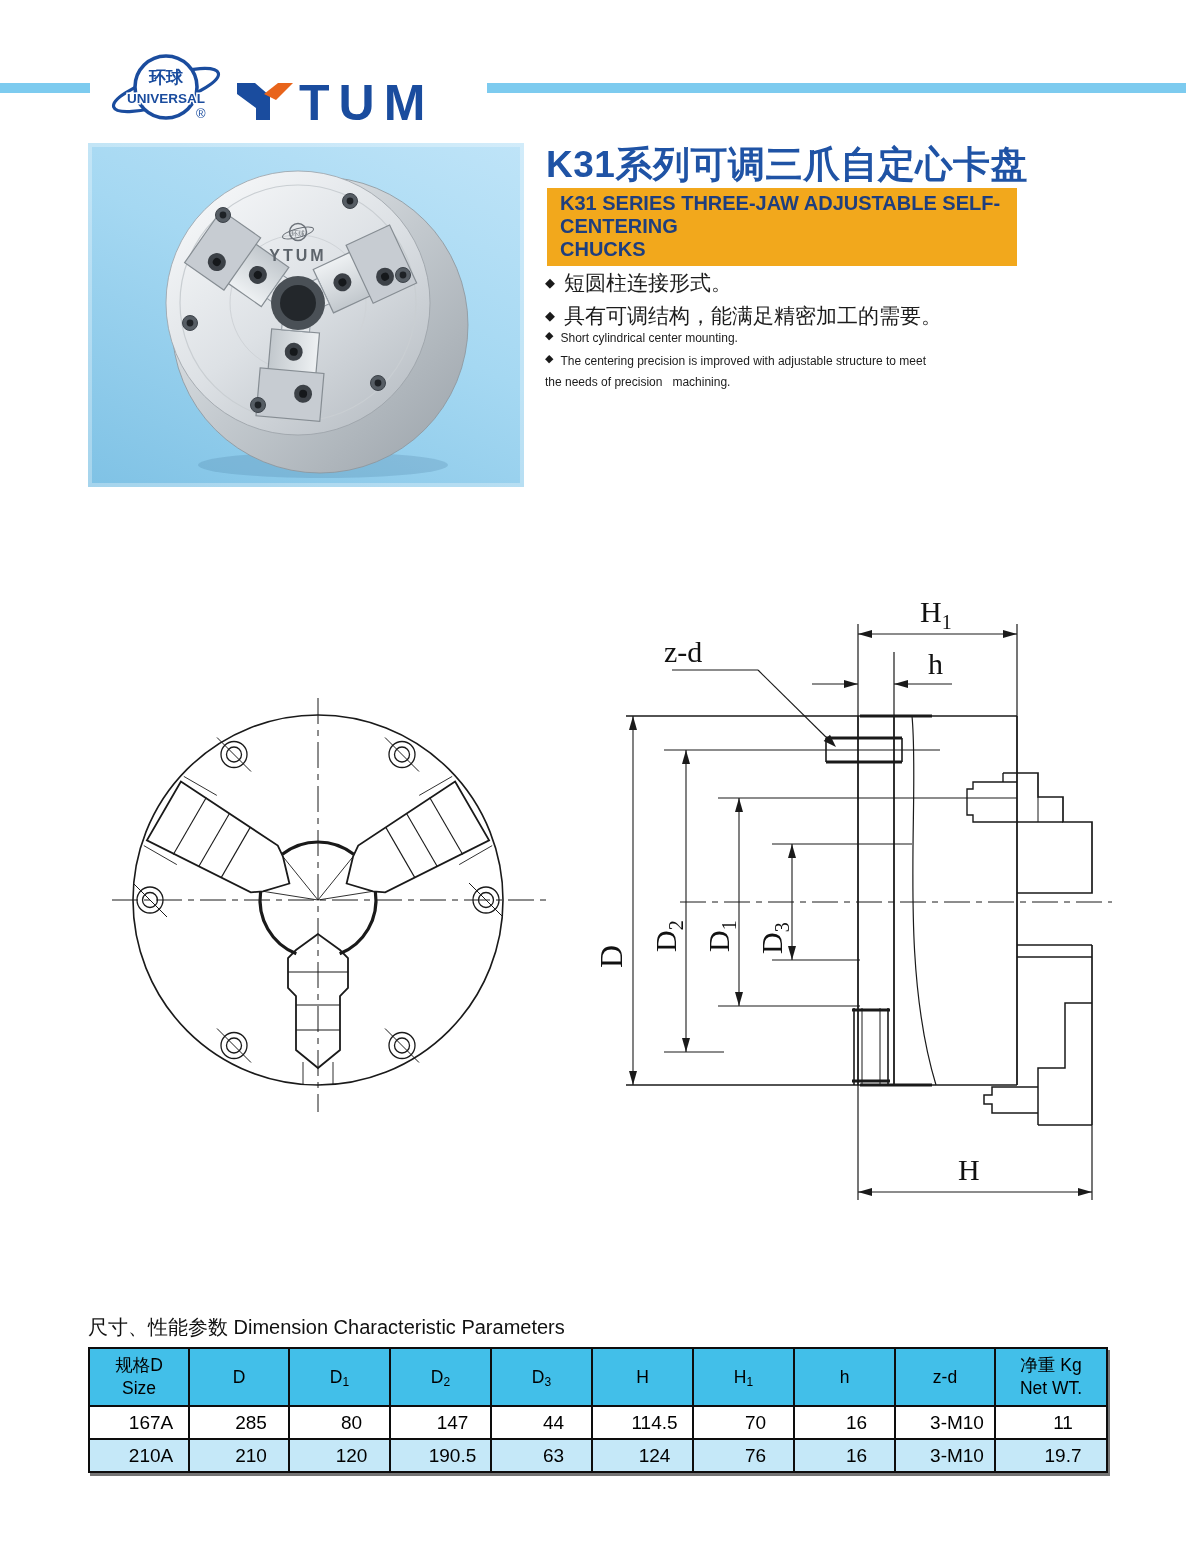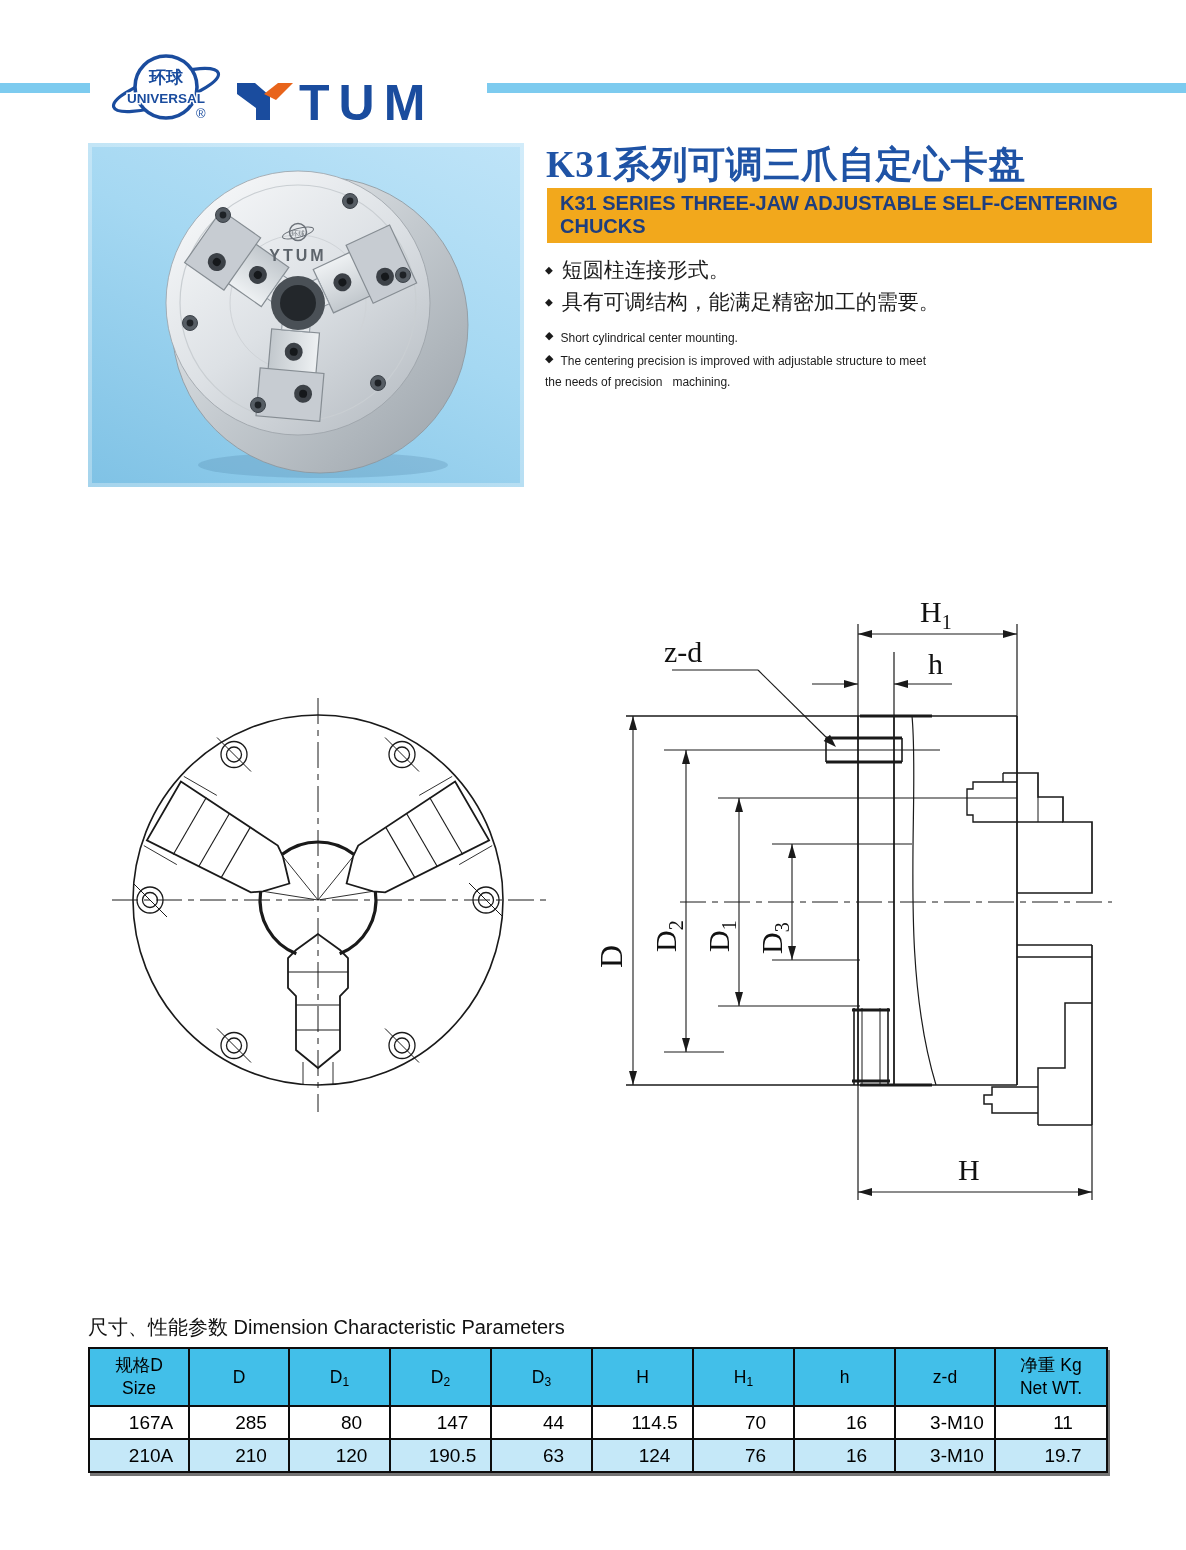--- a/index.html
+++ b/index.html
@@ -9,27 +9,27 @@
   
   .bar{position:absolute;height:10px;background:#7DCBEF;}
   .bar-left{left:0;top:83px;width:90px;}
   .bar-right{left:487px;top:83px;width:699px;}
   
   .photo-box{position:absolute;left:88px;top:143px;width:436px;height:344px;
              background:linear-gradient(205deg,#bfe4f8 0%,#a5d8f2 45%,#7fc2e5 100%);
              box-shadow:inset 0 0 0 4px rgba(255,255,255,0.30);}
   
   .title-cn{position:absolute;left:546px;top:140px;width:560px;font-size:37px;font-weight:bold;
-            color:#1F53A5;letter-spacing:0.5px;white-space:nowrap;font-family:Liberation Serif, serif;}
-  .banner{position:absolute;left:547px;top:188px;width:605px;background:#F2A81C;
+            color:#1F53A5;letter-spacing:0.5px;white-space:nowrap;}
+  .banner{position:absolute;left:547px;top:188px;width:470px;background:#F2A81C;
           padding:4px 6px 5px 13px;box-sizing:border-box;}
   .banner-text{font-size:20px;line-height:23px;font-weight:bold;color:#1E3E7E;white-space:pre-wrap;}
   
   .features{position:absolute;list-style:none;margin:0;padding:0;}
-  .features-cn{left:545px;top:257px;width:580px;font-family:Liberation Mono, monospace;}
+  .features-cn{left:545px;top:268px;width:580px;}
   .features-cn li{font-size:21px;line-height:30px;color:#1c1c1c;white-space:pre-wrap;}
   .features-cn li::before{content:"\25C6";font-size:13px;position:relative;top:-3px;margin-right:9px;color:#1a1a1a;}
   .features-en{left:545px;top:328px;width:585px;}
   .features-en li{font-size:12px;line-height:21px;color:#1c1c1c;white-space:pre-wrap;margin-bottom:2px;}
   .features-en li::before{content:"\25C6";font-size:11px;position:relative;top:-3px;margin-right:7px;color:#1a1a1a;}
   
   .drawing-svg{position:absolute;left:80px;top:580px;width:1070px;height:680px;}
   
   .table-title{position:absolute;left:88px;top:1306px;font-size:20px;color:#111;margin-top:8px;}
   .params-table{position:absolute;left:88px;top:1347px;border-collapse:collapse;table-layout:fixed;

